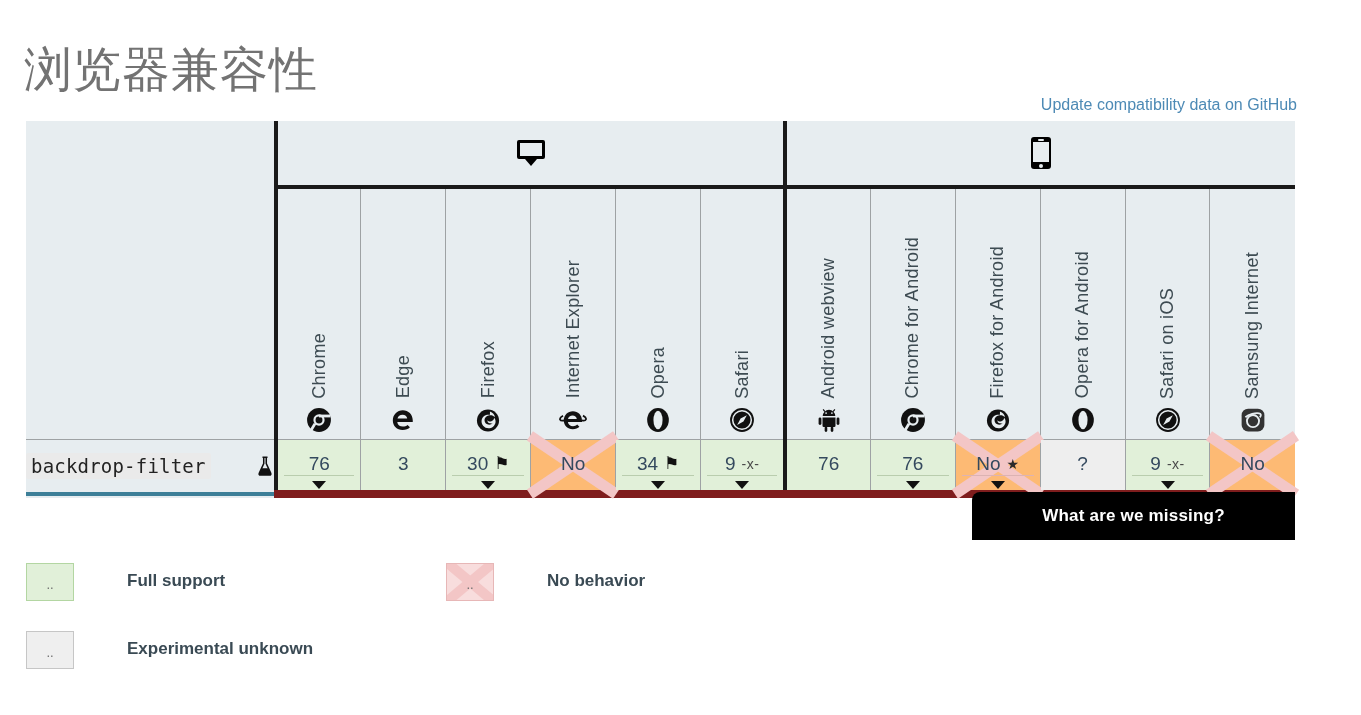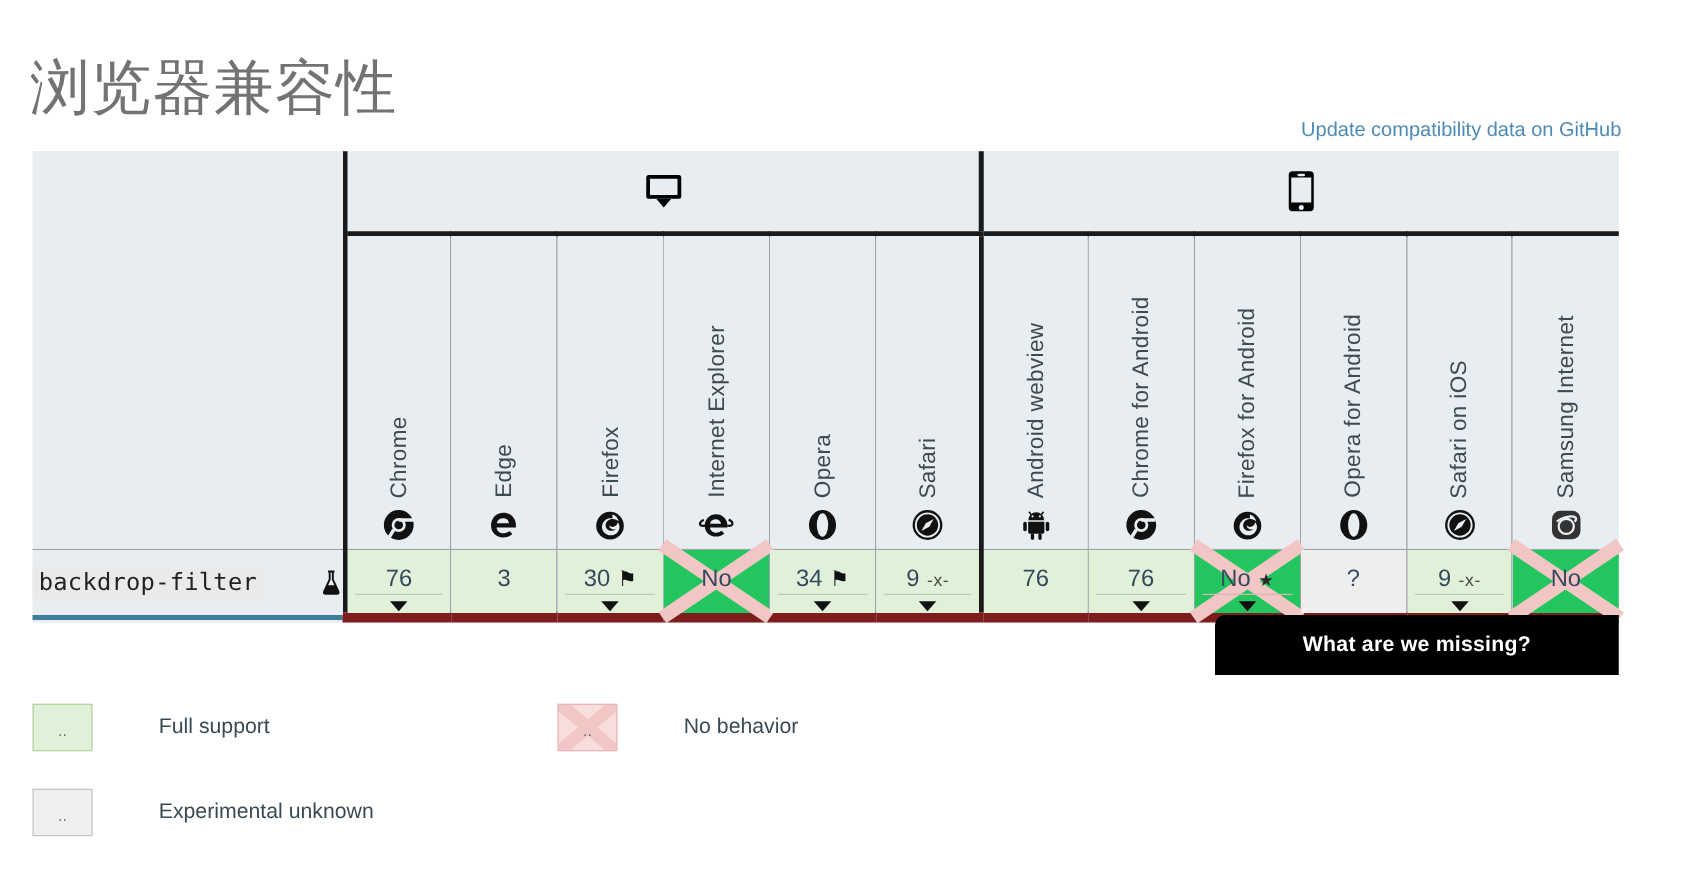--- a/index.html
+++ b/index.html
@@ -149,21 +149,21 @@
     position: relative;
     text-align: center;
     vertical-align: middle;
     border-left: 1px solid #31313166;
     border-bottom: 8px solid #7f1d1d;
     font-size: 19px;
     color: #34495e;
   }
   .cell.sep-left { border-left: 4px solid #1a1a1a; }
   .cell.yes { background: #e1f0d9; }
-  .cell.no  { background: #22c55e; }
+  .cell.no  { background: #fdba74; }
   .cell.unknown { background: #eeeeee; }
 
   .cell.no::before, .cell.no::after {
     content:""; position:absolute; left:-12%; top:50%;
     width:124%; height:11px; background:#f3c6c6;
   }
   .cell.no::before { transform: translateY(-50%) rotate(34deg); }
   .cell.no::after  { transform: translateY(-50%) rotate(-34deg); }
 
   .cell-content {
@@ -236,21 +236,21 @@
   .legend-swatch.no  { background: #f8dddd; border-color: #e7b7b7; }
   .legend-swatch.unknown { background: #efefef; border-color: #c6c6c6; }
   .legend-swatch.no::before, .legend-swatch.no::after {
     content:""; position:absolute; left:-20%; top:50%;
     width:140%; height:10px; background:#f3c6c6;
   }
   .legend-swatch.no::before { transform: translateY(-50%) rotate(40deg); }
   .legend-swatch.no::after  { transform: translateY(-50%) rotate(-40deg); }
   .legend-label {
     font-size: 17px; color: #3a4a54; line-height: 26px;
-    padding-top: 5px; max-width: 330px;
+    padding-top: 5px; max-width: 330px; font-weight: bold;
   }
   .legend-flask-wrap {
     width: 48px; margin-right: 53px; display:flex; justify-content:center;
     padding-top: 6px; flex: 0 0 auto;
   }
 </style>
 </head>
 <body>
 
 <div class="page">

